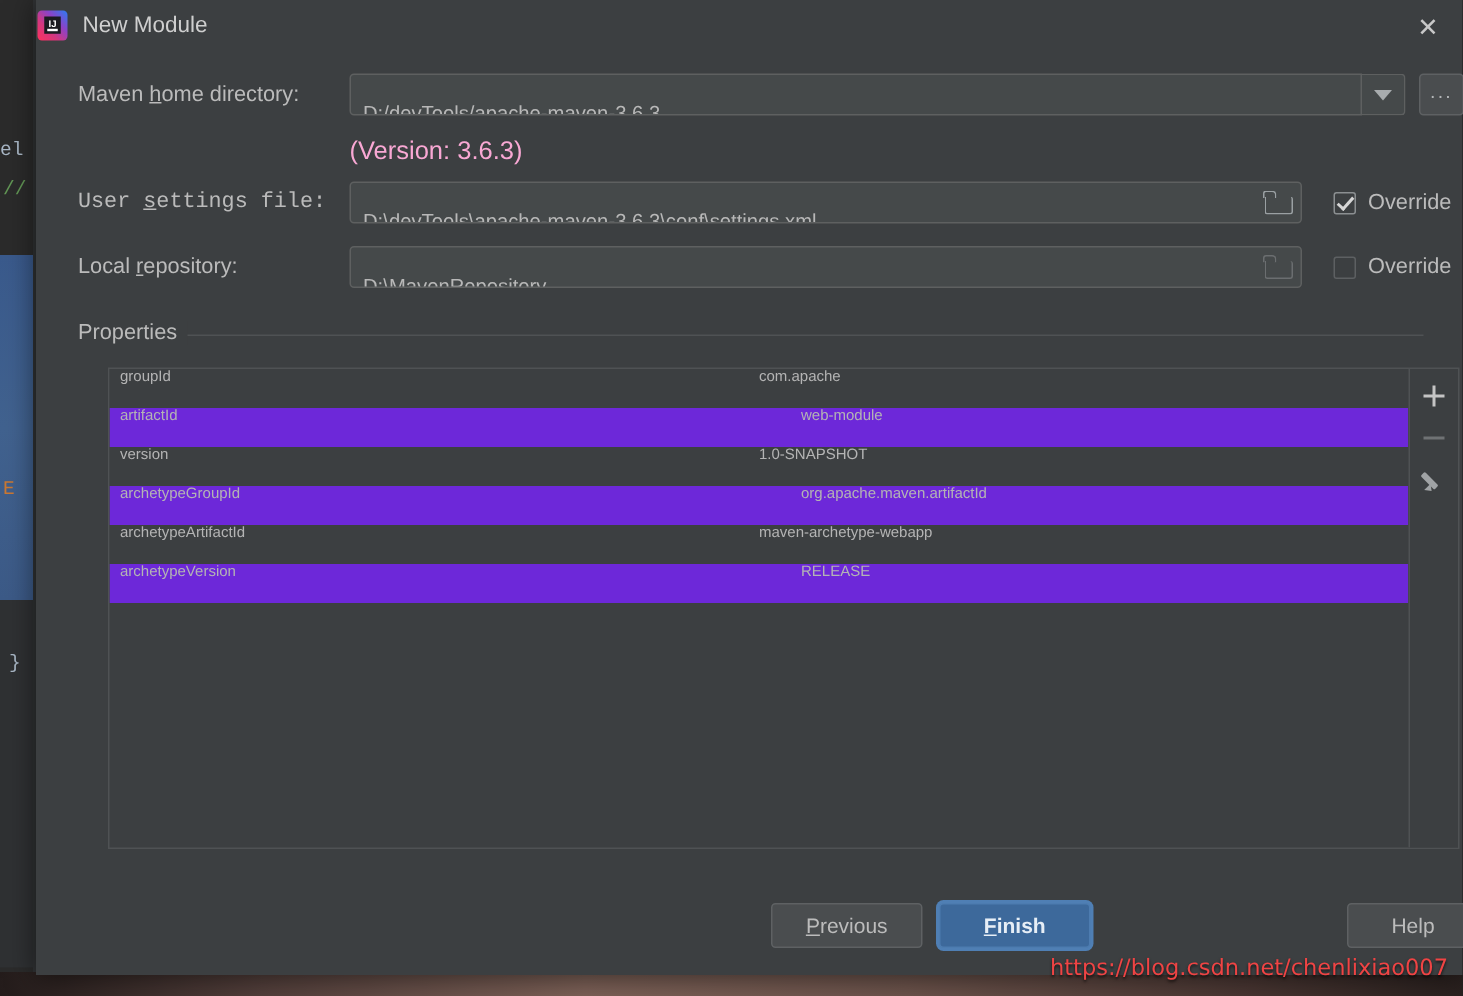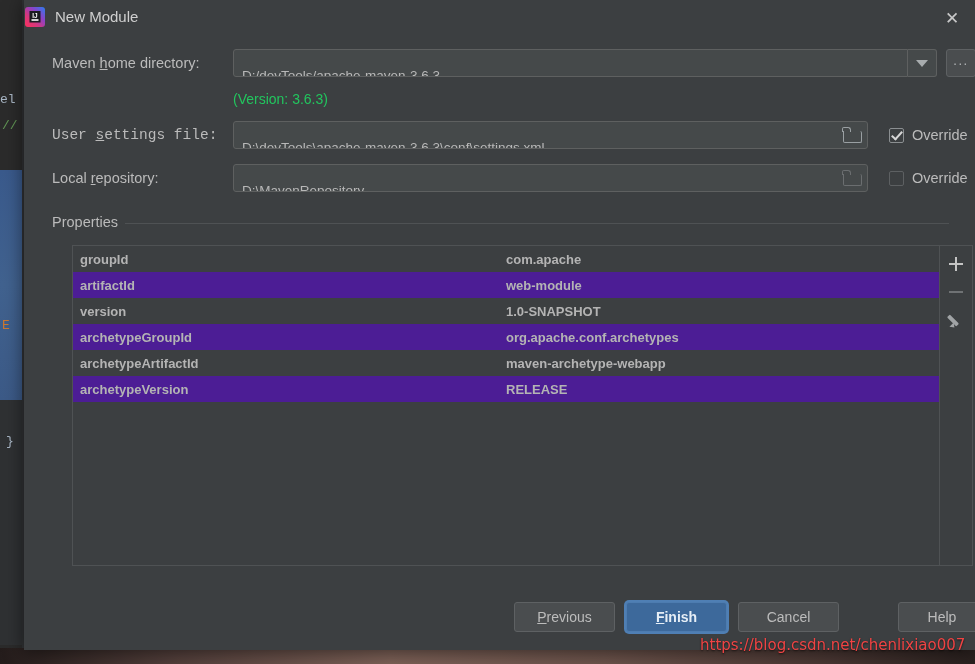--- a/index.html
+++ b/index.html
@@ -176,22 +176,22 @@
     width: 7px; height: 4px;
     border: 1.6px solid #9aa0a3;
     border-bottom: none;
     border-radius: 2px 3px 0 0;
   }
   .folder-icon.dim i,
   .folder-icon.dim i::before { border-color: #6b6e70; }
 
   .version-note {
     position: absolute;
-    font-size: 14px;
-    color: #22c55e;
+    font-size: 17px;
+    color: #f9a8d4;
   }
 
   
   .cb-wrap {
     display: flex;
     align-items: center;
     cursor: pointer;
   }
   .cb-box {
     box-sizing: border-box;
@@ -244,27 +244,26 @@
     display: flex;
     background: #3c3f41;
   }
   #props-table {
     flex: 1;
     overflow: hidden;
   }
   .prop-row {
     display: flex;
     height: 26px;
-    align-items: center;
-    font-size: 13px;
+    align-items: flex-start;
+    font-size: 10px;
     color: #b4b4b4;
-    font-weight: bold;
   }
   .prop-row.odd  { background: #3c3f41; }
-  .prop-row.even { background: #4c1d95; }
+  .prop-row.even { background: #6d28d9; gap: 28px; }
   .prop-key {
     width: 430px;
     padding-left: 7px;
     box-sizing: border-box;
     white-space: nowrap;
     overflow: hidden;
   }
   .prop-val {
     flex: 1;
     padding-left: 3px;
@@ -459,21 +458,21 @@
       <div class="prop-row even">
         <span class="prop-key">artifactId</span>
         <span class="prop-val">web-module</span>
       </div>
       <div class="prop-row odd">
         <span class="prop-key">version</span>
         <span class="prop-val">1.0-SNAPSHOT</span>
       </div>
       <div class="prop-row even">
         <span class="prop-key">archetypeGroupId</span>
-        <span class="prop-val">org.apache.conf.archetypes</span>
+        <span class="prop-val">org.apache.maven.artifactId</span>
       </div>
       <div class="prop-row odd">
         <span class="prop-key">archetypeArtifactId</span>
         <span class="prop-val">maven-archetype-webapp</span>
       </div>
       <div class="prop-row even">
         <span class="prop-key">archetypeVersion</span>
         <span class="prop-val">RELEASE</span>
       </div>
       <div id="props-filler"></div>
@@ -495,18 +494,17 @@
     <div class="dlg-btn" style="left:490px; width:101px;">
         <span></span>
         <span class="mn">P</span>
         <span>revious</span>
       </div>
     <div class="dlg-btn primary" style="left:602px; width:101px;">
         <span></span>
         <span class="mn">F</span>
         <span>inish</span>
       </div>
-    <div class="dlg-btn" style="left:714px; width:101px;">Cancel</div>
     <div class="dlg-btn" style="left:826px; width:88px;margin-left:48px;">Help</div>
   </div>
 </div>
 
 <div id="watermark">https://blog.csdn.net/chenlixiao007</div>
 
 </body></html>

